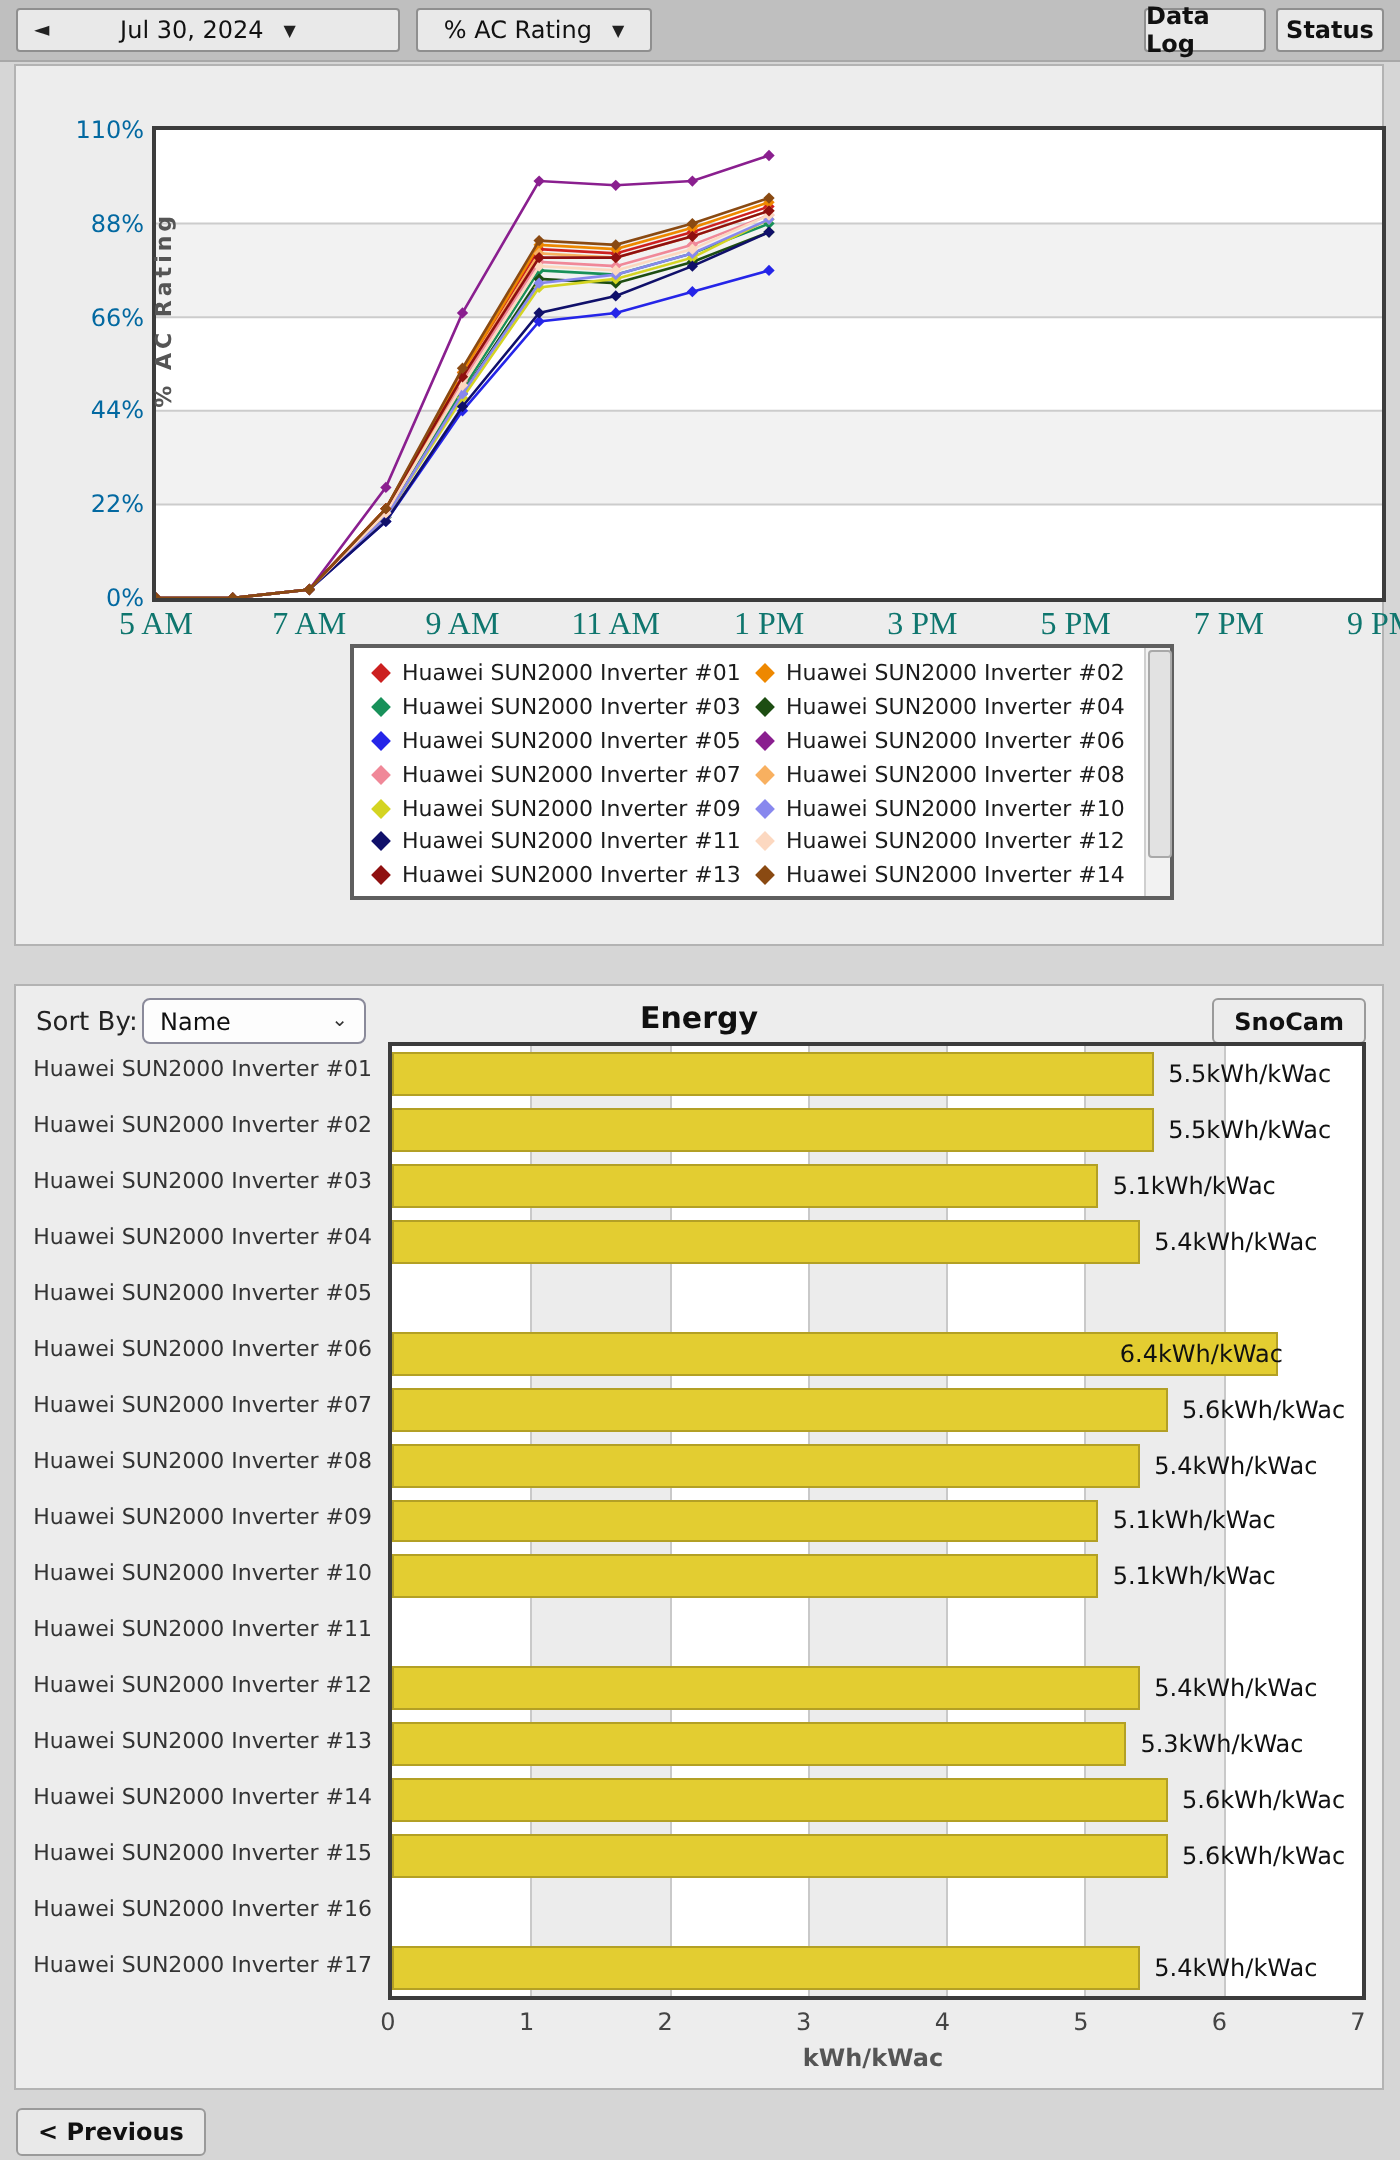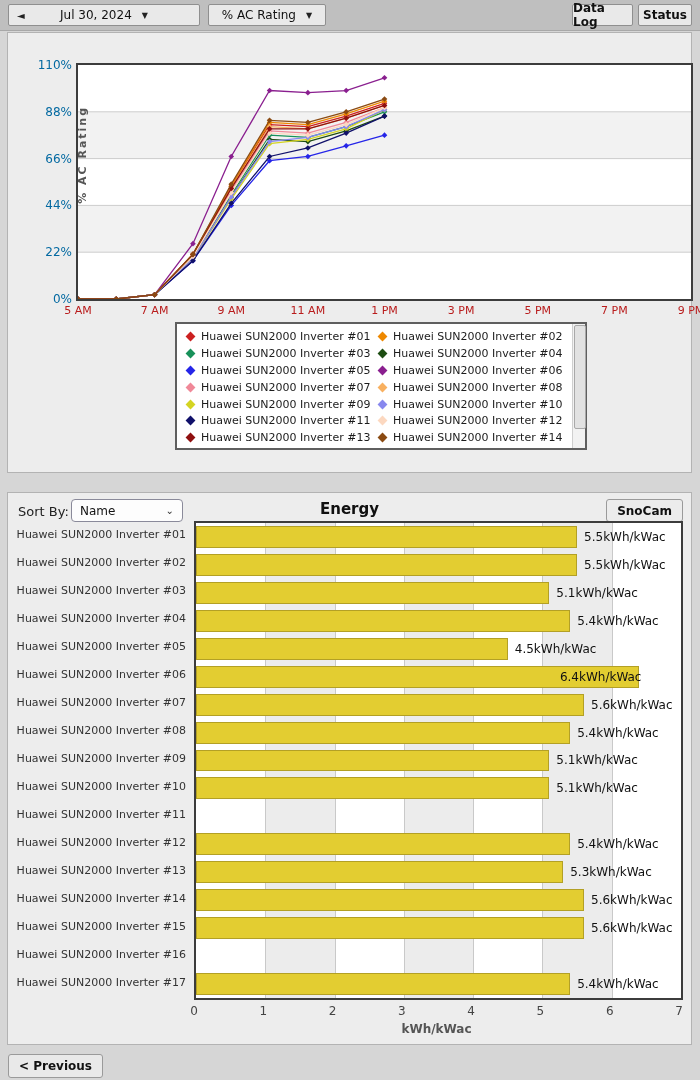--- a/index.html
+++ b/index.html
@@ -26,21 +26,21 @@
 
   
   .panel{position:absolute;left:7px;width:685px;background:#ededed;border:1px solid #b3b3b3;box-sizing:border-box;}
   #power-panel{top:32px;height:441px;}
   #energy-panel{top:492px;height:553px;}
   .panel-title{position:absolute;left:0;width:100%;text-align:center;font-size:15px;font-weight:bold;color:#101010;}
 
   
   #power-plot{position:absolute;left:68px;top:30px;width:613px;height:234px;background:#fff;border:2px solid #3c3c3c;}
   .ytick{position:absolute;right:100%;margin-right:6px;font-size:12px;color:#0369a1;transform:translateY(-50%);white-space:nowrap;}
-  .xtick-p{position:absolute;top:100%;margin-top:5px;font-size:11px;color:#b91c1c;transform:translateX(-50%);white-space:nowrap;}
+  .xtick-p{position:absolute;top:100%;margin-top:5px;font-size:16px;color:#0f766e;transform:translateX(-50%);white-space:nowrap;font-family:Liberation Serif, serif;}
   #power-ylabel{
     position:absolute;left:-56px;top:50%;
     transform:rotate(-90deg) translateX(28%);transform-origin:center;
     font-size:11px;font-weight:bold;color:#555;letter-spacing:2px;white-space:nowrap;width:120px;text-align:center;
   }
   
   #legend-box{
     position:absolute;left:167px;top:289px;width:412px;height:128px;
     background:#ffffff;border:2px solid:#5f5f5f;border:2px solid #5f5f5f;box-sizing:border-box;
   }
@@ -351,24 +351,20 @@
         <div class="bar-value" style="left: 388.071px;">5.5kWh/kWac</div>
       </div>
       <div class="bar-row" style="top: 55.8824px; height: 27.9412px;">
         <div class="bar" style="width: 353.357px;"></div>
         <div class="bar-value" style="left: 360.357px;">5.1kWh/kWac</div>
       </div>
       <div class="bar-row" style="top: 83.8235px; height: 27.9412px;">
         <div class="bar" style="width: 374.143px;"></div>
         <div class="bar-value" style="left: 381.143px;">5.4kWh/kWac</div>
       </div>
-      <div class="bar-row" style="top: 111.765px; height: 27.9412px;">
-        <div class="bar" style="width: 311.786px;"></div>
-        <div class="bar-value" style="left: 318.786px;">4.5kWh/kWac</div>
-      </div>
       <div class="bar-row" style="top: 139.706px; height: 27.9412px; text-align: right;">
         <div class="bar" style="width: 443.429px;"></div>
         <div class="bar-value" style="right: 39.5714px;">6.4kWh/kWac</div>
       </div>
       <div class="bar-row" style="top: 167.647px; height: 27.9412px;">
         <div class="bar" style="width: 388px;"></div>
         <div class="bar-value" style="left: 395px;">5.6kWh/kWac</div>
       </div>
       <div class="bar-row" style="top: 195.588px; height: 27.9412px;">
         <div class="bar" style="width: 374.143px;"></div>

